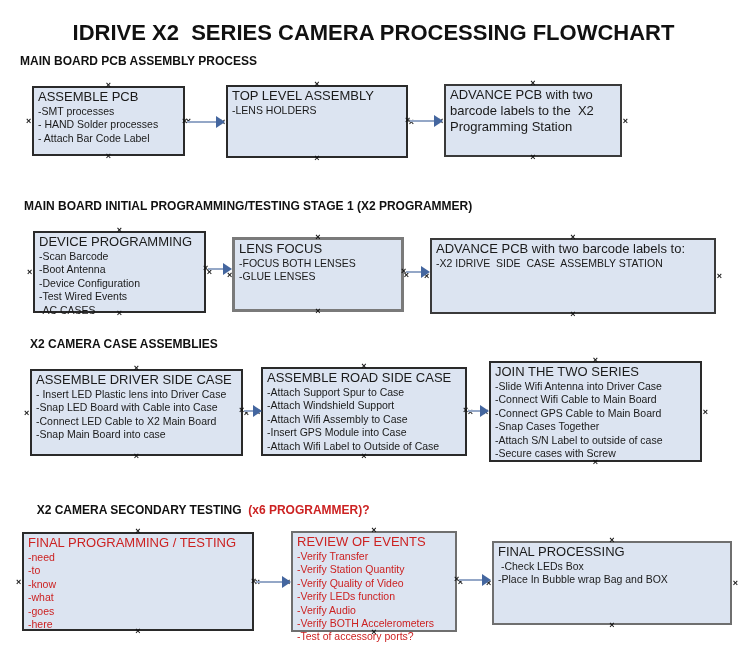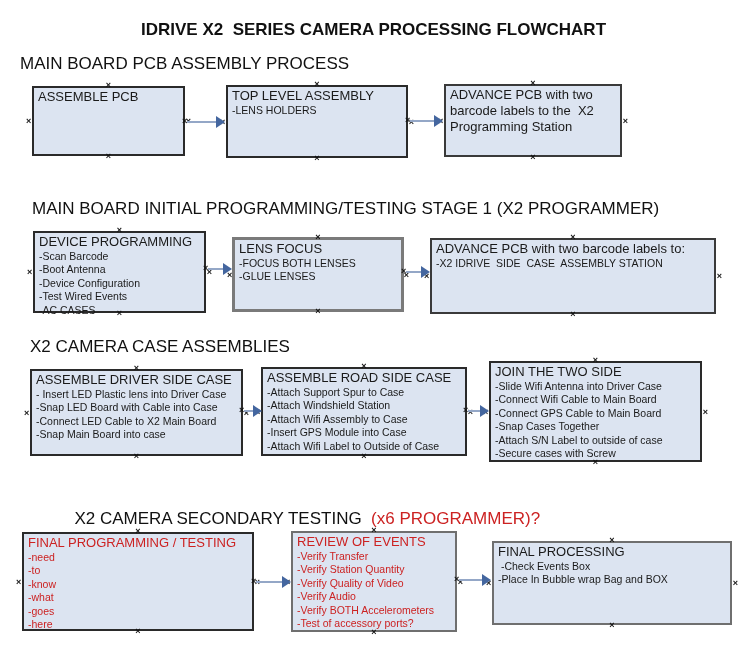--- a/index.html
+++ b/index.html
@@ -4,24 +4,24 @@
 <style>
   html,body{margin:0;padding:0;}
   body{
     width:747px;height:662px;position:relative;overflow:hidden;
     background:#ffffff;
     font-family:"Liberation Sans", sans-serif;
     --box-fill:#dce4f1; --red-text:#cc2222; --arrow-line:#94a7c7; --arrow-head:#44669f;
   }
   .title{
     position:absolute;top:20px;left:0;width:747px;text-align:center;
-    font-size:17px;font-weight:bold;color:#111;white-space:pre;
+    font-size:22px;font-weight:bold;color:#111;white-space:pre;
   }
   .sec{
-    position:absolute;font-size:17px;font-weight:normal;color:#111;white-space:pre;
+    position:absolute;font-size:12px;font-weight:bold;color:#111;white-space:pre;
   }
   .sec .red-part{color:var(--red-text);}
   .box{
     position:absolute;box-sizing:border-box;
     background:var(--box-fill);
     border:2px solid #2a2a2a;
     padding:1px 4px 0 4px;color:#1a1a1a;
   }
   .box .bt{font-size:13px;font-weight:normal;line-height:1.22;white-space:pre-wrap;}
   .box .bi{font-size:10.5px;line-height:1.28;white-space:pre;}
@@ -44,28 +44,29 @@
     border-top:6px solid transparent;border-bottom:6px solid transparent;
   }
   .arrow .tx{position:absolute;left:-5px;top:-5px;font-size:9px;line-height:1;color:#111;font-weight:bold;}
 </style>
 </head>
 <body style="--box-fill: #dce4f1; --red-text: #cc2222; --arrow-line: #94a7c7; --arrow-head: #44669f;">
 
 <div class="title">IDRIVE X2  SERIES CAMERA PROCESSING FLOWCHART</div>
 
 <div class="sec" style="left:20px;top:54px;">MAIN BOARD PCB ASSEMBLY PROCESS</div>
-<div class="sec" style="left:32px;top:199px;">MAIN BOARD INITIAL PROGRAMMING/TESTING STAGE 1 (X2 PROGRAMMER)</div>
+<div class="sec" style="left:24px;top:199px;">MAIN BOARD INITIAL PROGRAMMING/TESTING STAGE 1 (X2 PROGRAMMER)</div>
 <div class="sec" style="left:30px;top:337px;text-align:right;">X2 CAMERA CASE ASSEMBLIES</div>
-<div class="sec" style="left:30px;top:489px;margin-left:35px;">
+<div class="sec" style="left:30px;top:489px;">
   <span>X2 CAMERA SECONDARY TESTING</span><span class="red-part">  (x6 PROGRAMMER)?</span>
 </div>
 
 <div class="box" style="left:32px;top:86px;width:153px;height:70px;">
   <div class="bt">ASSEMBLE PCB</div>
+  <div class="bi"><div>-SMT processes</div><div>- HAND Solder processes</div><div>- Attach Bar Code Label</div></div>
 <span class="hx t">×</span>
     <span class="hx b">×</span>
     <span class="hx l">×</span>
     <span class="hx r">×</span>
   </div>
 <div class="box" style="left:226px;top:85px;width:182px;height:73px;">
   <div class="bt">TOP LEVEL ASSEMBLY</div>
   <div class="bi"><div>-LENS HOLDERS</div></div>
 <span class="hx t">×</span>
     <span class="hx b">×</span>
@@ -109,54 +110,54 @@
 <div class="box" style="left:30px;top:369px;width:213px;height:87px;">
   <div class="bt">ASSEMBLE DRIVER SIDE CASE</div>
   <div class="bi"><div>- Insert LED Plastic lens into Driver Case</div><div>-Snap LED Board with Cable into Case</div><div>-Connect LED Cable to X2 Main Board</div><div>-Snap Main Board into case</div></div>
 <span class="hx t">×</span>
     <span class="hx b">×</span>
     <span class="hx l">×</span>
     <span class="hx r">×</span>
   </div>
 <div class="box" style="left:261px;top:367px;width:206px;height:89px;">
   <div class="bt">ASSEMBLE ROAD SIDE CASE</div>
-  <div class="bi"><div>-Attach Support Spur to Case</div><div>-Attach Windshield Station</div><div>-Attach Wifi Assembly to Case</div><div>-Insert GPS Module into Case</div><div>-Attach Wifi Label to Outside of Case</div></div>
+  <div class="bi"><div>-Attach Support Spur to Case</div><div>-Attach Windshield Support</div><div>-Attach Wifi Assembly to Case</div><div>-Insert GPS Module into Case</div><div>-Attach Wifi Label to Outside of Case</div></div>
 <span class="hx t">×</span>
     <span class="hx b">×</span>
     <span class="hx l">×</span>
     <span class="hx r">×</span>
   </div>
 <div class="box" style="left:489px;top:361px;width:213px;height:101px;">
-  <div class="bt">JOIN THE TWO SIDE</div>
+  <div class="bt">JOIN THE TWO SERIES</div>
   <div class="bi"><div>-Slide Wifi Antenna into Driver Case</div><div>-Connect Wifi Cable to Main Board</div><div>-Connect GPS Cable to Main Board</div><div>-Snap Cases Together</div><div>-Attach S/N Label to outside of case</div><div>-Secure cases with Screw</div></div>
 <span class="hx t">×</span>
     <span class="hx b">×</span>
     <span class="hx l">×</span>
     <span class="hx r">×</span>
   </div>
 
 <div class="box red" style="left:22px;top:532px;width:232px;height:99px;">
   <div class="bt">FINAL PROGRAMMING / TESTING</div>
   <div class="bi"><div>-need</div><div>-to</div><div>-know</div><div>-what</div><div>-goes</div><div>-here</div></div>
 <span class="hx t">×</span>
     <span class="hx b">×</span>
     <span class="hx l">×</span>
     <span class="hx r">×</span>
   </div>
 <div class="box red gray2" style="left:291px;top:531px;width:166px;height:101px;">
   <div class="bt">REVIEW OF EVENTS</div>
-  <div class="bi"><div>-Verify Transfer</div><div>-Verify Station Quantity</div><div>-Verify Quality of Video</div><div>-Verify Audio</div><div>-Verify BOTH Accelerometers</div><div>-Test of accessory ports?</div></div>
+  <div class="bi"><div>-Verify Transfer</div><div>-Verify Station Quantity</div><div>-Verify Quality of Video</div><div>-Verify LEDs function</div><div>-Verify Audio</div><div>-Verify BOTH Accelerometers</div><div>-Test of accessory ports?</div></div>
 <span class="hx t">×</span>
     <span class="hx b">×</span>
     <span class="hx l">×</span>
     <span class="hx r">×</span>
   </div>
 <div class="box gray2" style="left:492px;top:541px;width:240px;height:84px;">
   <div class="bt">FINAL PROCESSING</div>
-  <div class="bi"><div> -Check Events Box</div><div>-Place In Bubble wrap Bag and BOX</div></div>
+  <div class="bi"><div> -Check LEDs Box</div><div>-Place In Bubble wrap Bag and BOX</div></div>
 <span class="hx t">×</span>
     <span class="hx b">×</span>
     <span class="hx l">×</span>
     <span class="hx r">×</span>
   </div>
 
 <div class="arrow" style="left:187px;top:122px;width:38px;">
   <span class="tx">×</span>
   <div class="ln"></div>
   <div class="hd"></div>

